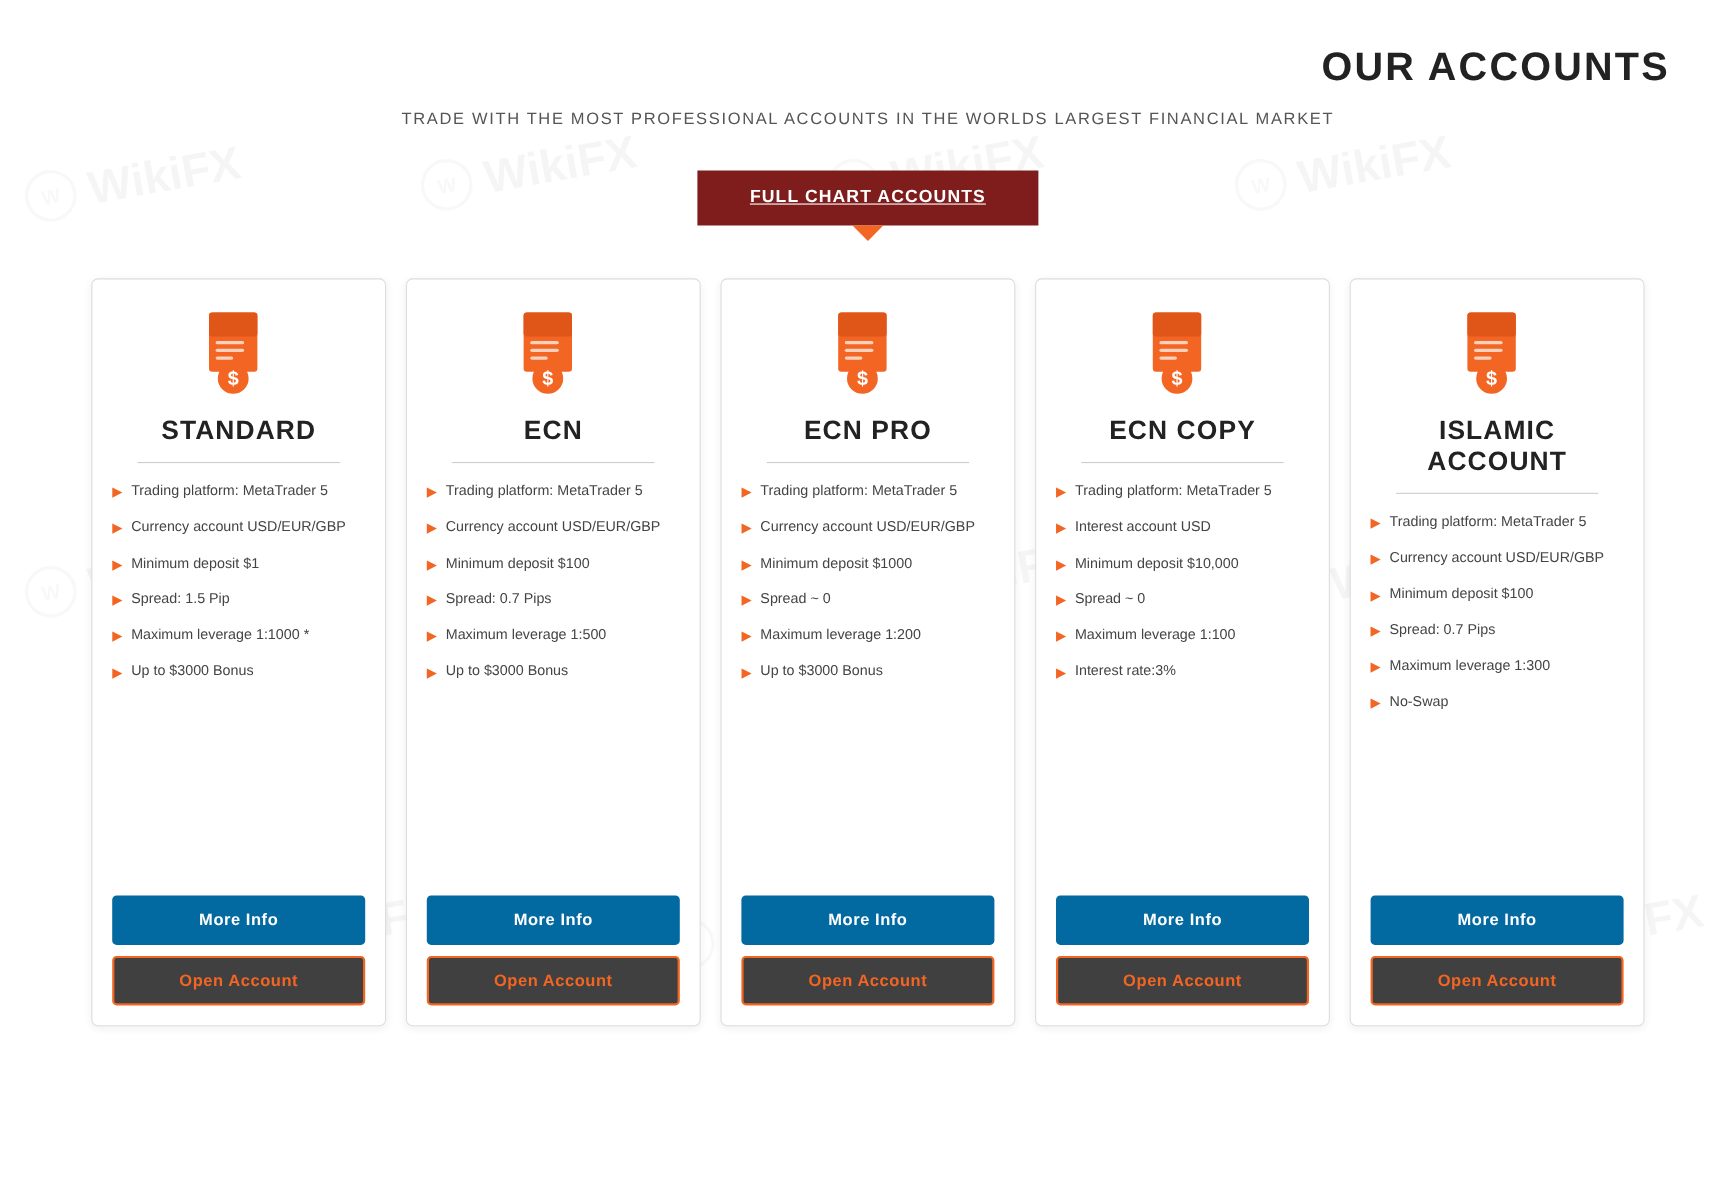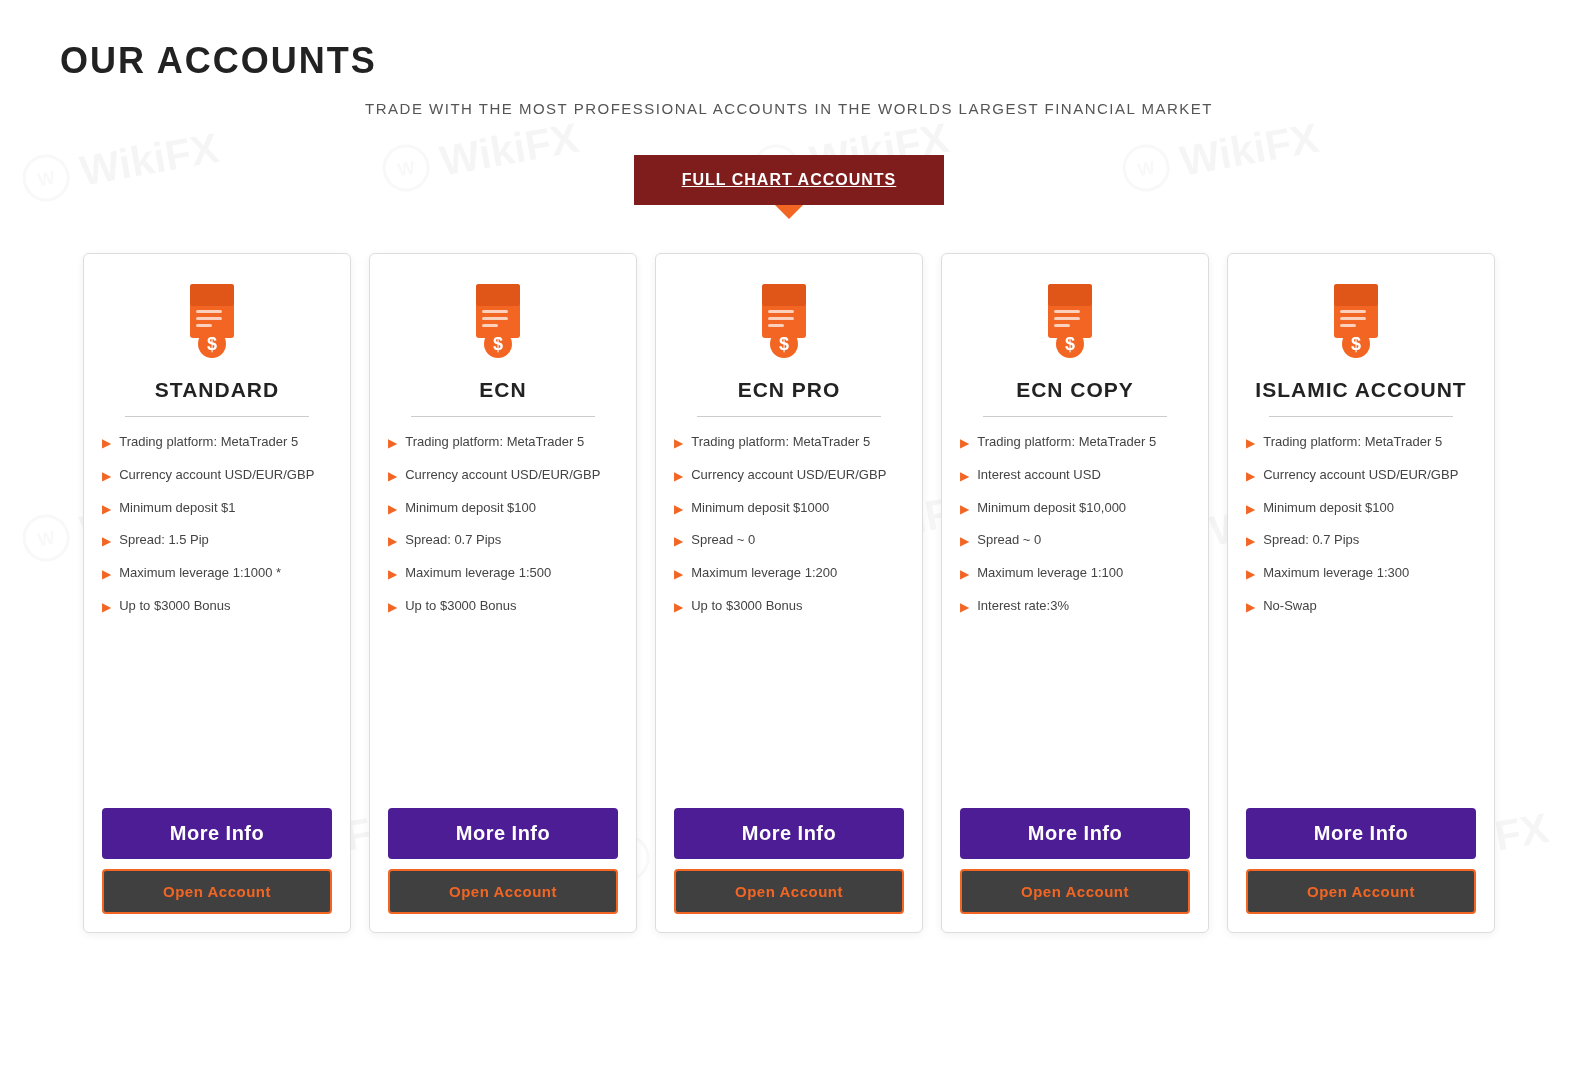--- a/index.html
+++ b/index.html
@@ -13,21 +13,21 @@
       position: relative;
     }
 
     .page-wrapper {
       position: relative;
       z-index: 1;
       padding: 40px 60px 60px;
     }
 
     .page-title {
-      text-align: left;
+      text-align: right;
       font-size: 36px;
       font-weight: bold;
       letter-spacing: 2px;
       margin-bottom: 18px;
       color: #222;
     }
 
     .page-subtitle {
       text-align: center;
       font-size: 15px;
@@ -96,21 +96,21 @@
       position: relative;
     }
 
     .card-icon {
       width: 70px;
       height: 80px;
       margin-bottom: 16px;
     }
 
     .card-title {
-      font-size: 21px;
+      font-size: 24px;
       font-weight: bold;
       letter-spacing: 1px;
       text-align: center;
       margin-bottom: 14px;
       color: #222;
     }
 
     .card-divider {
       width: 80%;
       height: 1px;
@@ -143,26 +143,26 @@
 
     .card-buttons {
       width: 100%;
       display: flex;
       flex-direction: column;
       gap: 10px;
       margin-top: 14px;
     }
 
     .btn-more-info {
-      background: #4c1d95;
+      background: #0369a1;
       color: #fff;
       border: none;
       border-radius: 4px;
       padding: 14px 0;
-      font-size: 20px;
+      font-size: 15px;
       font-weight: bold;
       cursor: pointer;
       width: 100%;
       letter-spacing: 0.5px;
     }
 
     .btn-open-account {
       background: #404040;
       color: #f26522;
       border: 2px solid #f26522;

